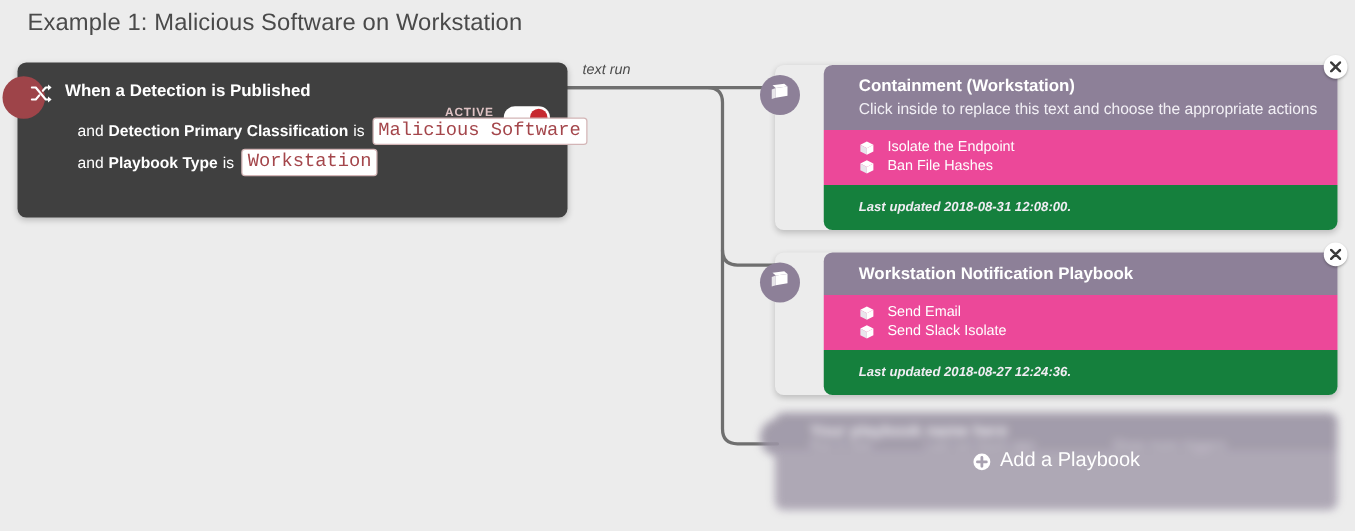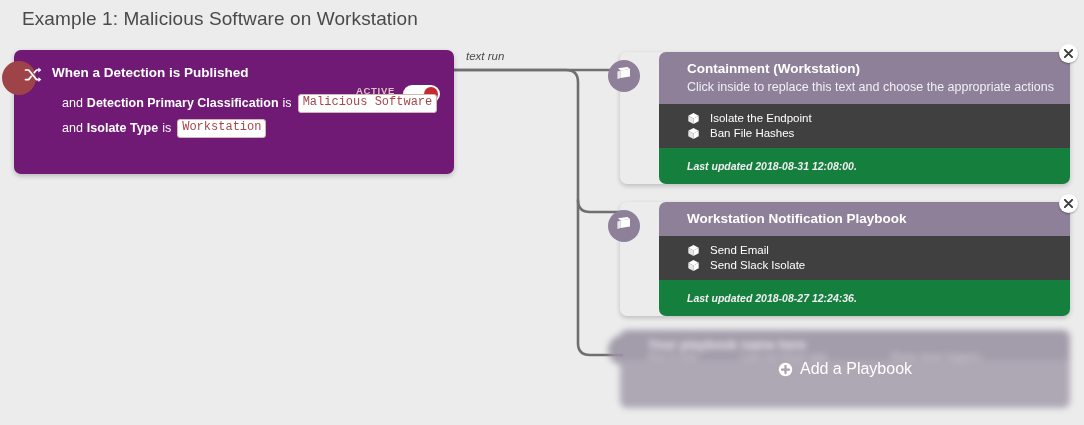--- a/index.html
+++ b/index.html
@@ -42,21 +42,21 @@
     font-style: italic;
     color: #4b4b4b;
     white-space: nowrap;
   }
 
   
   #trigger-card {
     position: absolute;
     left: 14px; top: 50px;
     width: 440px; height: 124px;
-    background: #701a75;
+    background: #404040;
     border-radius: 7px;
     box-shadow: 0 2px 5px rgba(0,0,0,.22);
   }
   #trigger-nub {
     position: absolute;
     left: -12px; top: 11px;
     width: 34px; height: 34px;
     background: #9e4449;
     border-radius: 50%;
   }
@@ -116,21 +116,21 @@
   .cond-field { font-weight: bold; margin: 0 4px; }
   .cond-is { font-weight: 400; }
   .cond-value {
     margin-left: 6px;
     background: #ffffff;
     color: #a4464b;
     border: 1px solid #d3b5b6;
     border-radius: 3px;
     padding: 1px 4px 2px 4px;
     font-family: "Liberation Mono", "DejaVu Sans Mono", monospace;
-    font-size: 12px;
+    font-size: 15px;
     line-height: 1.15;
   }
 
   
   .playbook-card {
     position: absolute;
     left: 620px;
     width: 450px;
     border-radius: 7px;
     box-shadow: 0 2px 5px rgba(0,0,0,.2);
@@ -163,21 +163,21 @@
     white-space: nowrap;
   }
   .pb-subtitle {
     margin-top: 4px;
     font-size: 12.5px;
     font-weight: 400;
     color: #f2eff5;
     white-space: nowrap;
   }
   .pb-body {
-    background: #404040;
+    background: #ec4899;
     padding: 6px 16px 7px 28px;
   }
   .pb-action {
     display: flex;
     align-items: center;
     gap: 10px;
     height: 14px;
     margin: 1px 0;
   }
   .pb-action-icon { width: 13px; height: 13px; flex: 0 0 13px; }
@@ -322,21 +322,21 @@
 
     <div class="condition-row r1">
       <span class="cond-and">and</span>
       <span class="cond-field">Detection Primary Classification</span>
       <span class="cond-is">is</span>
       <span class="cond-value">Malicious Software</span>
     </div>
 
     <div class="condition-row r2">
       <span class="cond-and">and</span>
-      <span class="cond-field">Isolate Type</span>
+      <span class="cond-field">Playbook Type</span>
       <span class="cond-is">is</span>
       <span class="cond-value">Workstation</span>
     </div>
   </div>
 
   <div class="playbook-card" id="card-containment">
     <div class="pb-close">
       <svg viewBox="0 0 10 10">
         <path d="M1 1 L9 9 M9 1 L1 9" stroke="#3b3b3b" stroke-width="2.2" stroke-linecap="round"></path>
       </svg>

